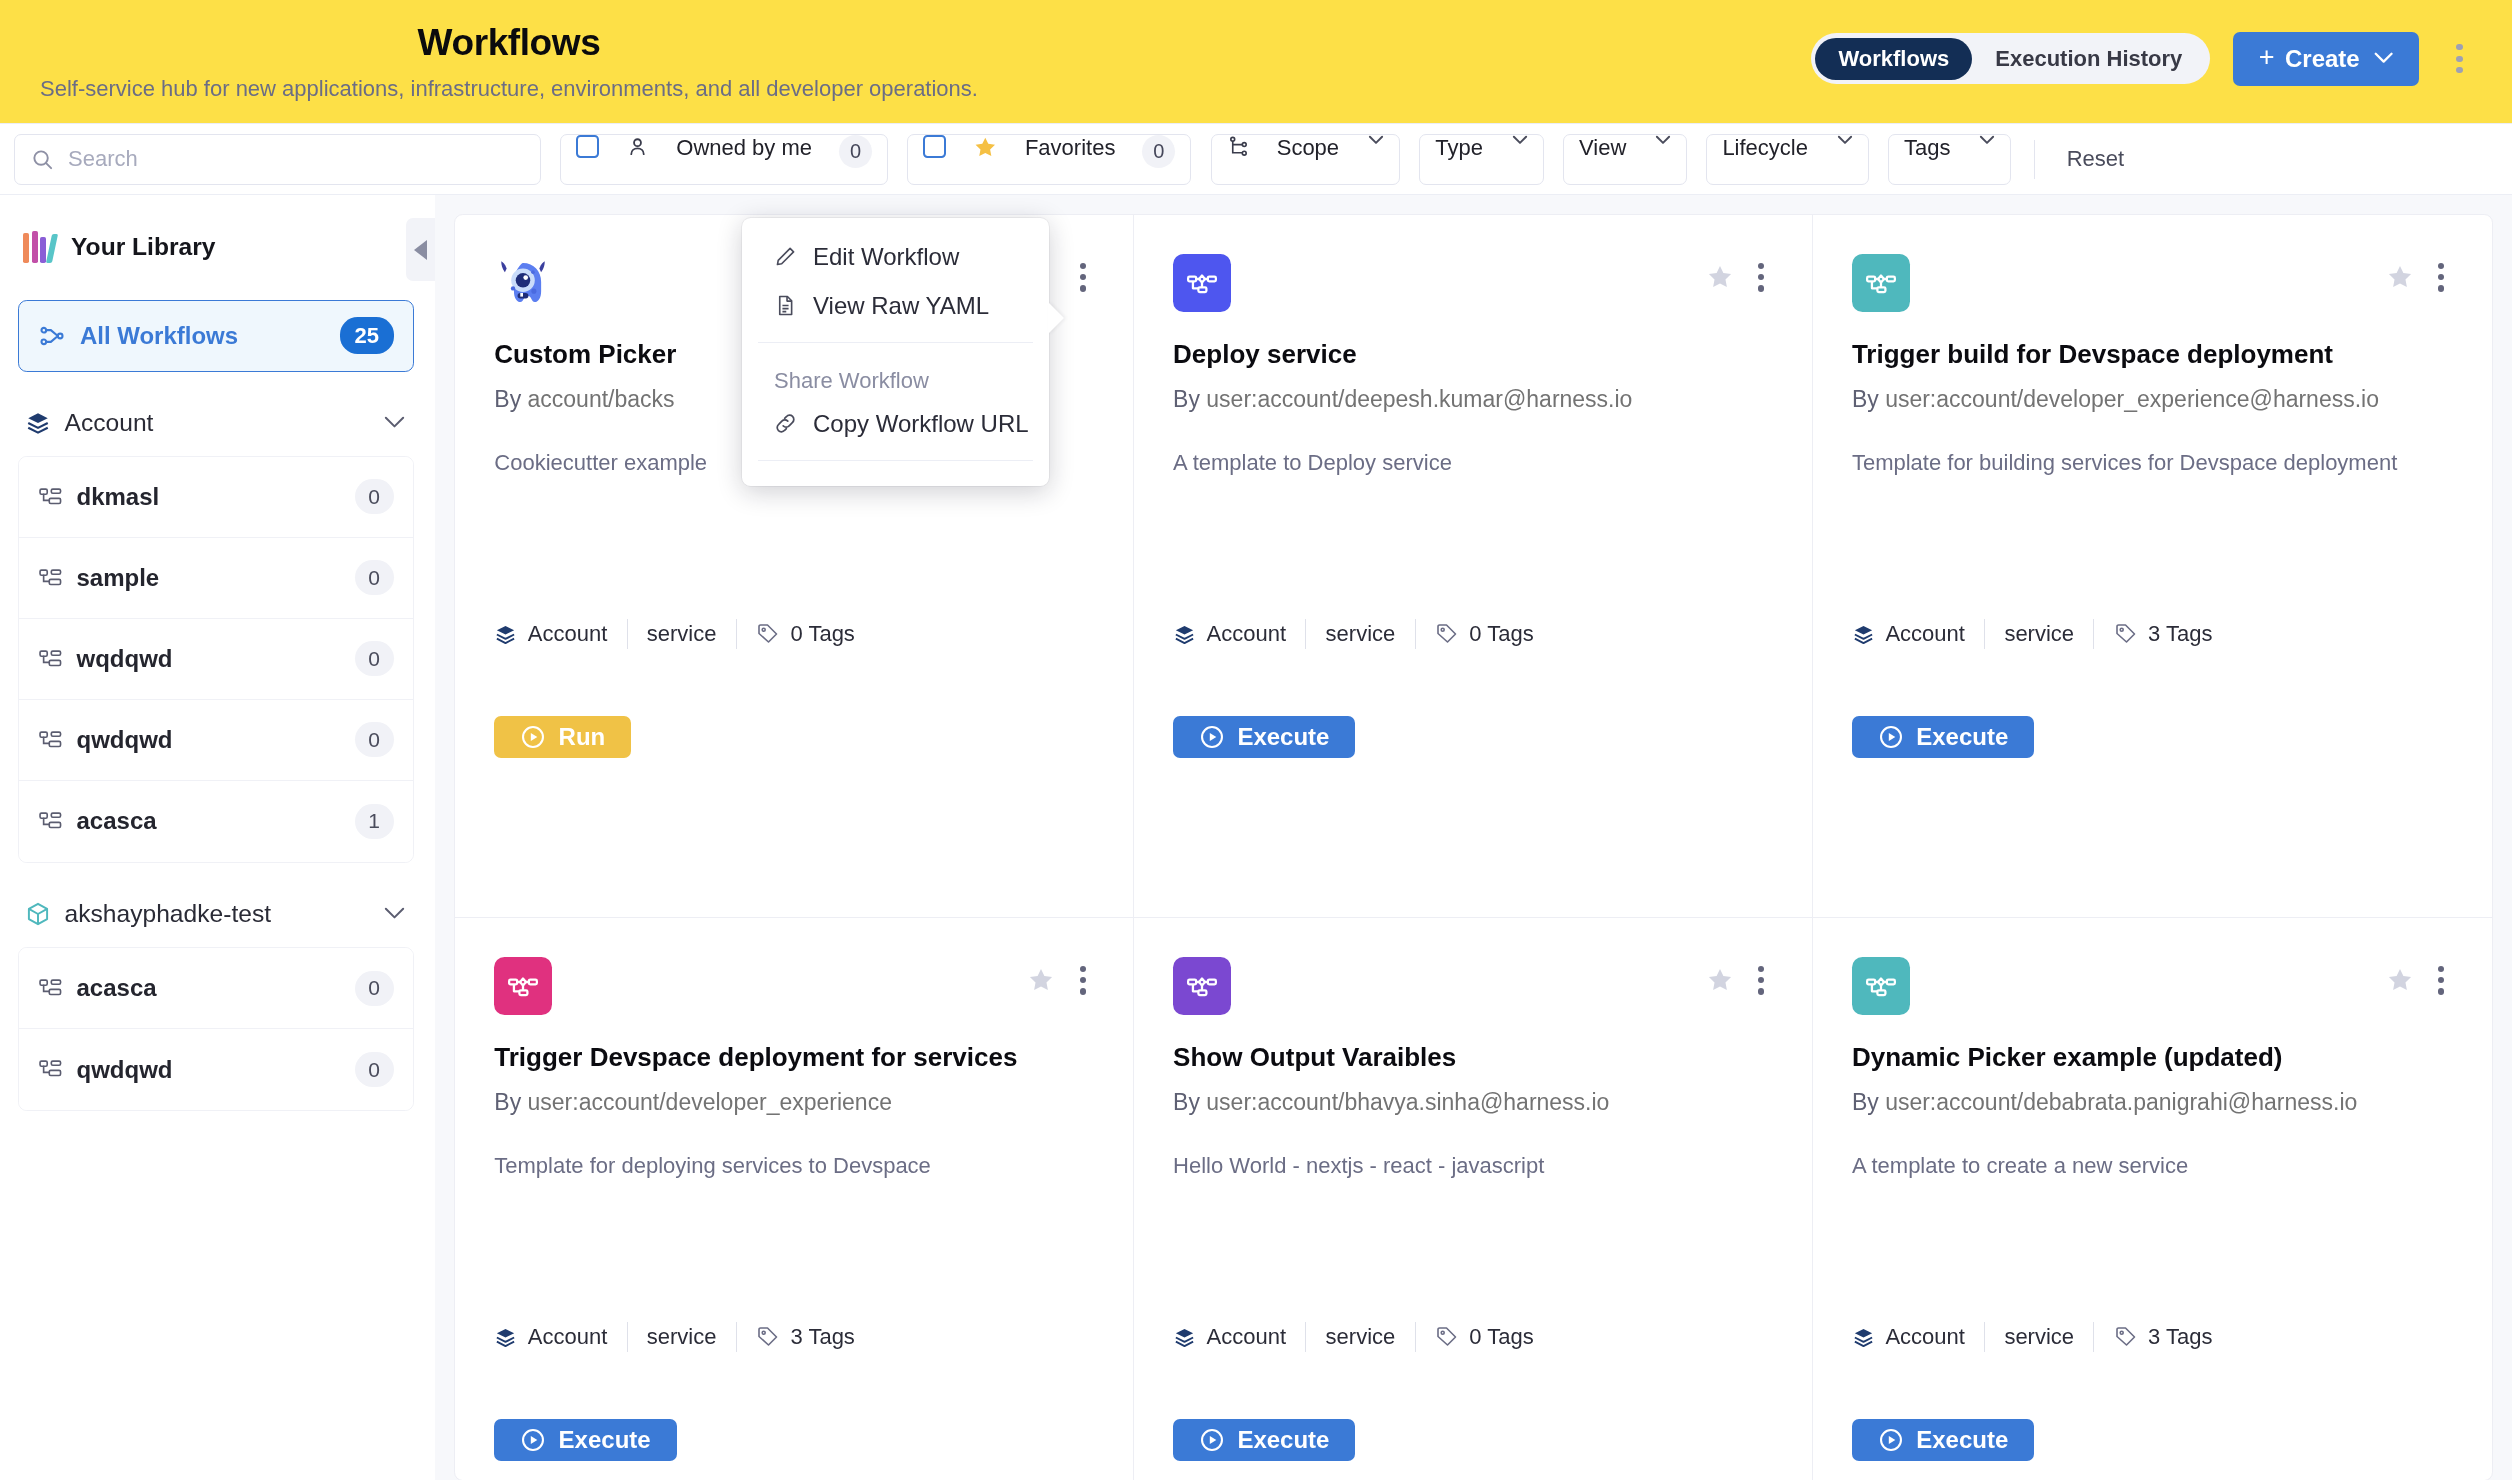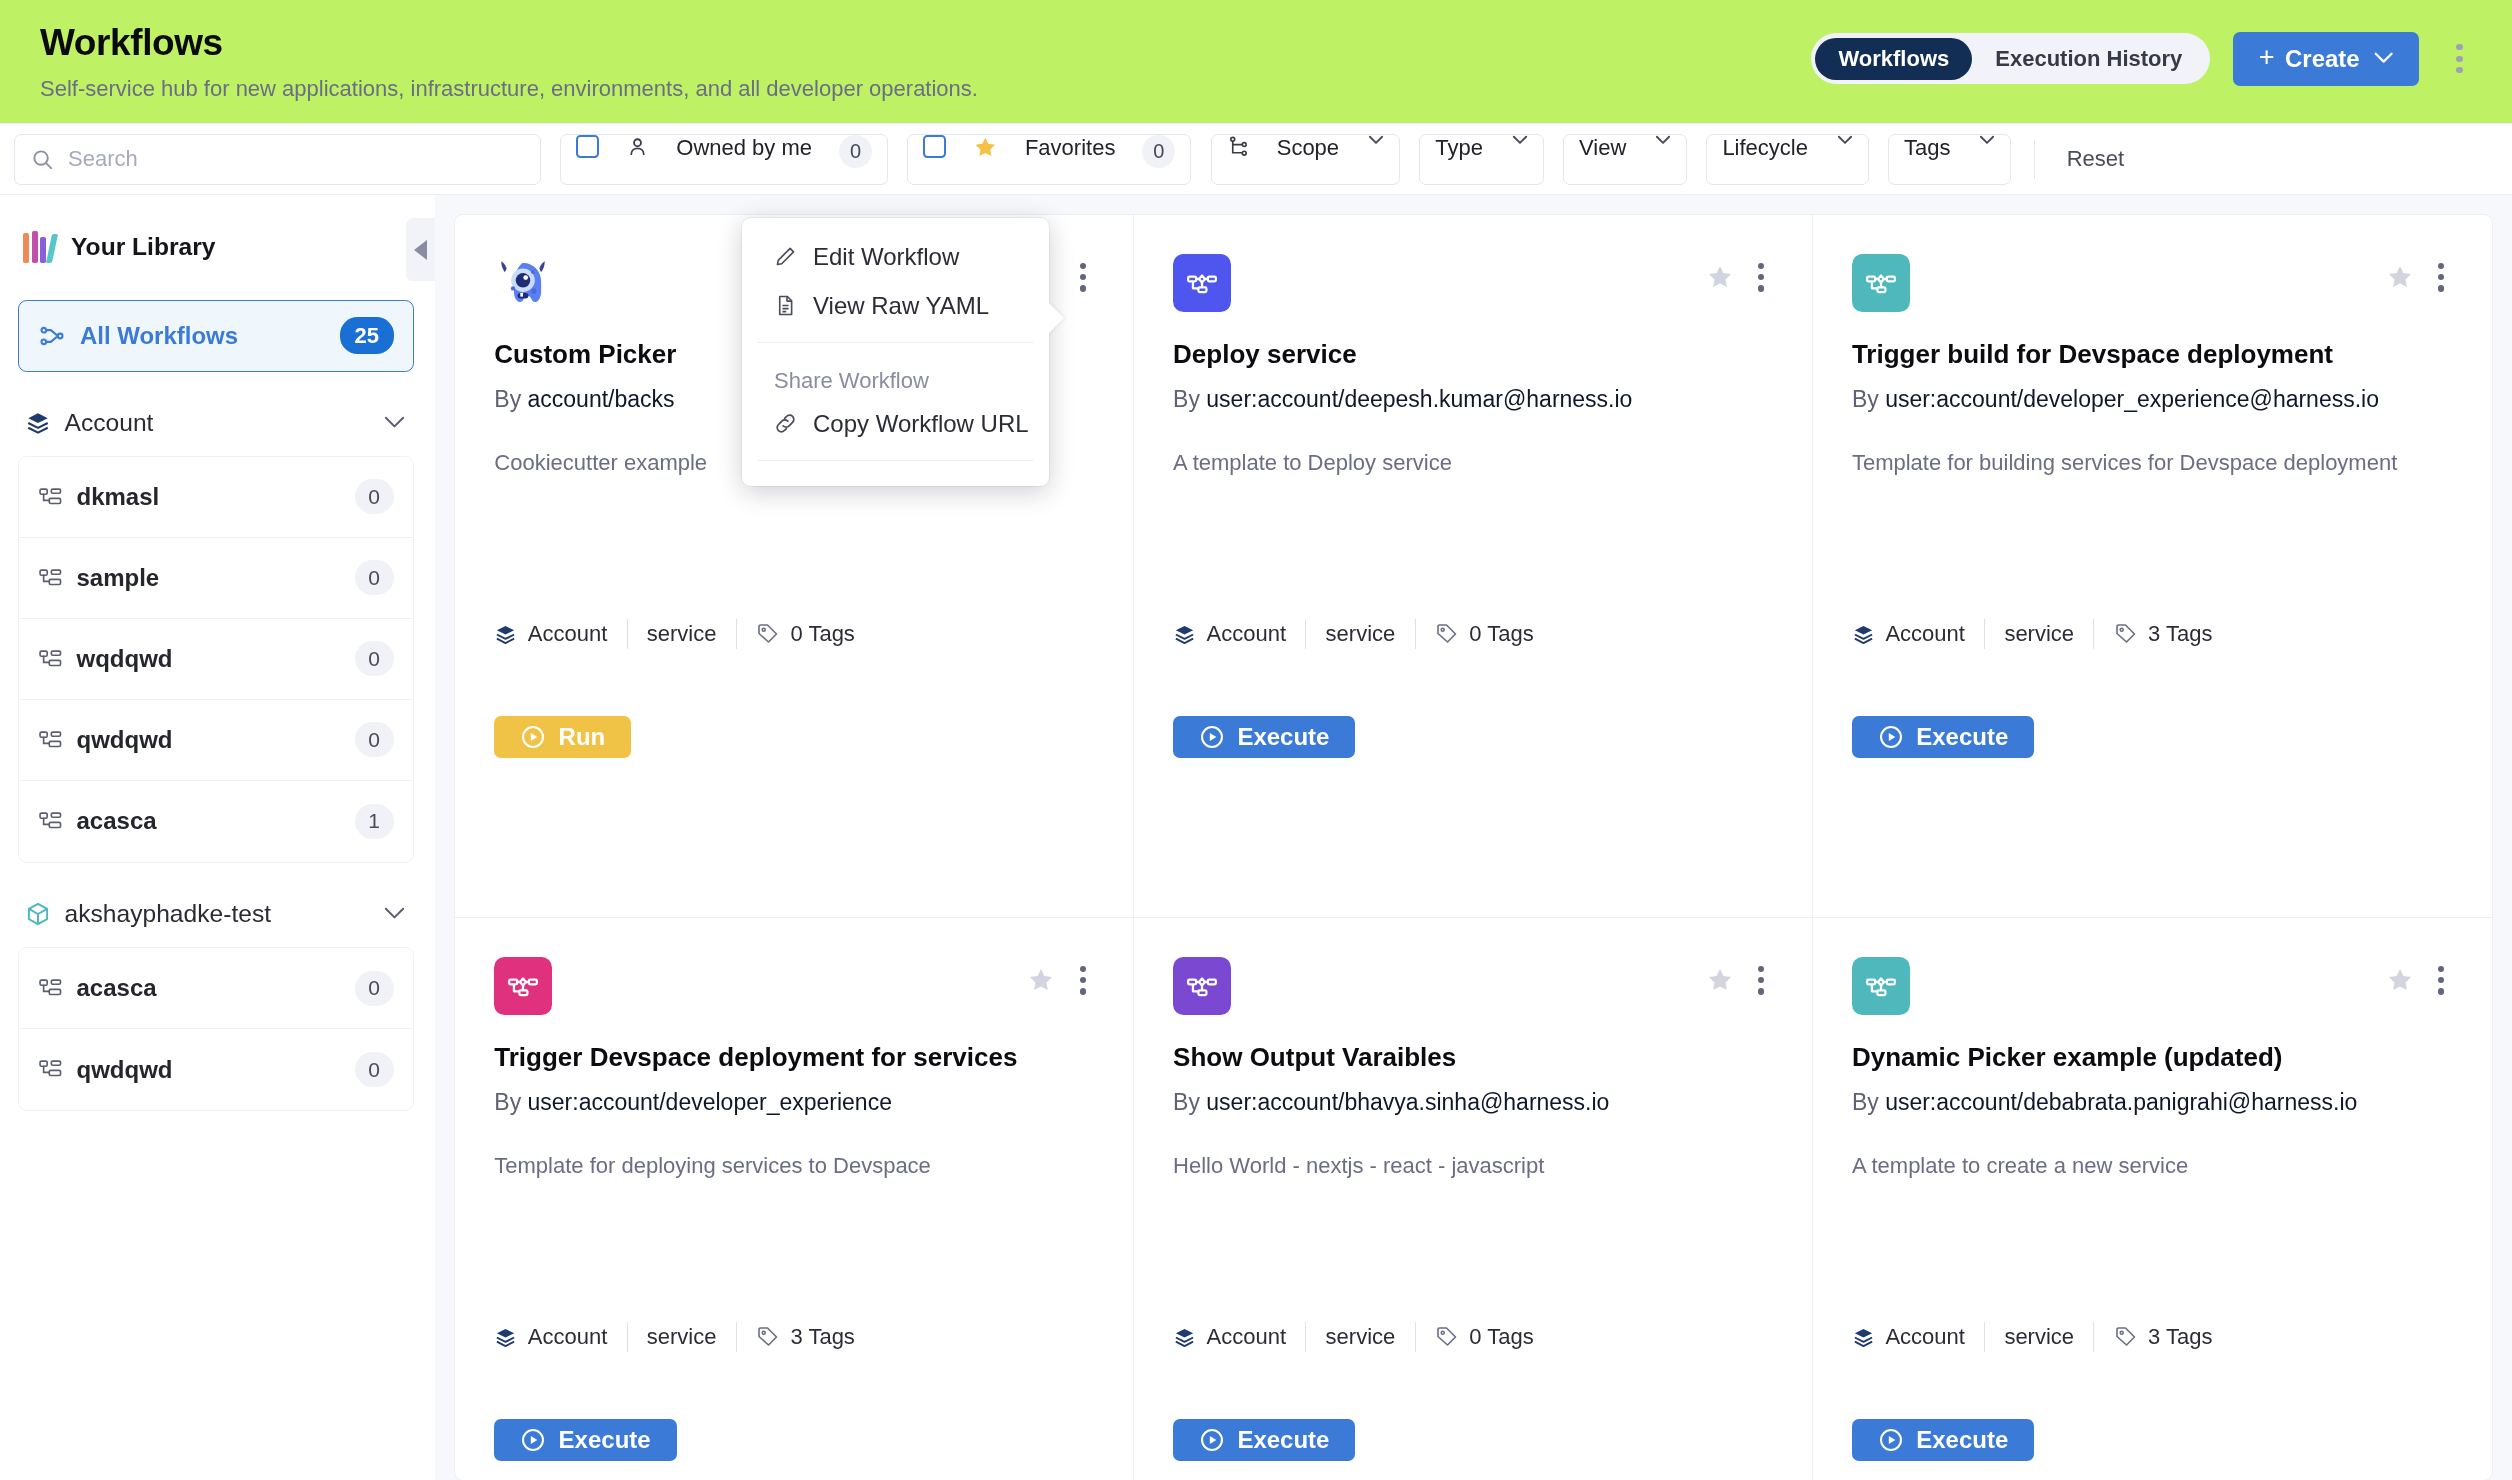--- a/index.html
+++ b/index.html
@@ -9,24 +9,25 @@
     background: #ffffff;
     color: #22222a;
     -webkit-font-smoothing: antialiased;
   }
 
   
   .page-header {
     position: relative;
     height: 123px;
     padding: 19.3px 35px 0 40px;
-    background: #bef264;
+    background: #fde047;
     display: flex;
     align-items: flex-start;
     justify-content: space-between;
+    text-align: center;
   }
   .header-left { padding-top: 3.5px; }
   .page-title {
     font-size: 37px;
     font-weight: 700;
     letter-spacing: -0.4px;
     color: #0b0b0d;
     line-height: 1.1;
   }
   .page-subtitle {
@@ -296,21 +297,21 @@
     color: #0b0b10;
     line-height: 1.25;
   }
   .card-by {
     margin-top: 12.3px;
     font-size: 23px;
     color: #5e6073;
     line-height: 1.45;
     word-break: break-word;
   }
-  .card-by a { color: #0f172a; text-decoration: none; cursor: pointer; }
+  .card-by a { color: #737373; text-decoration: none; cursor: pointer; }
   .card-desc {
     margin-top: 30px;
     font-size: 22px;
     color: #6b6d85;
     line-height: 1.5;
   }
   .card-meta {
     position: absolute;
     left: 39px;
     top: 404px;

